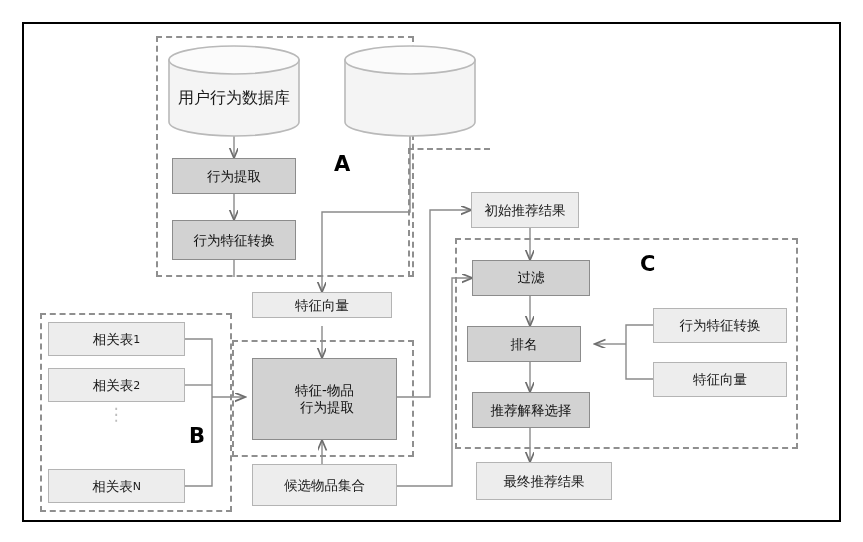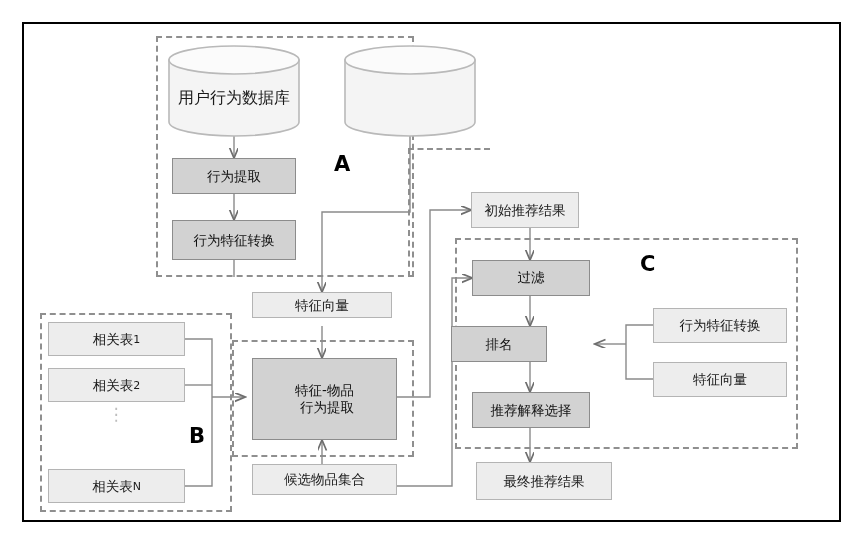--- a/index.html
+++ b/index.html
@@ -102,27 +102,27 @@
 
   <div class="node box-light" style="left:48px;top:368px;width:137px;height:34px;">相关表<span class="sub">2</span></div>
 
   <div style="position:absolute;left:48px;top:406px;width:137px;text-align:center;color:#bdbdbd;font-size:17px;letter-spacing:1px;line-height:1;">⋮</div>
 
   <div class="node box-light" style="left:48px;top:469px;width:137px;height:34px;">相关表<span class="sub">N</span></div>
 
   <div class="node box-dark" style="left:252px;top:358px;width:145px;height:82px;white-space:pre-line;">特征-物品
 行为提取</div>
 
-  <div class="node box-light" style="left:252px;top:464px;width:145px;height:31px;">候选物品集合</div>
+  <div class="node box-light" style="left:252px;top:464px;width:145px;height:42px;">候选物品集合</div>
 
   <div class="node box-light" style="left:471px;top:192px;width:108px;height:36px;">初始推荐结果</div>
 
   <div class="node box-dark" style="left:472px;top:260px;width:118px;height:36px;font-family:Liberation Serif, serif;">过滤</div>
 
-  <div class="node box-dark" style="left:451px;top:326px;width:96px;height:36px;">排名</div>
+  <div class="node box-dark" style="left:467px;top:326px;width:114px;height:36px;">排名</div>
 
   <div class="node box-dark" style="left:472px;top:392px;width:118px;height:36px;">推荐解释选择</div>
 
   <div class="node box-light" style="left:476px;top:462px;width:136px;height:38px;">最终推荐结果</div>
 
   <div class="node box-light" style="left:653px;top:308px;width:134px;height:35px;">行为特征转换</div>
 
   <div class="node box-light" style="left:653px;top:362px;width:134px;height:35px;">特征向量</div>
 
   <div class="grp-label" style="left:334px;top:152px;">A</div>

